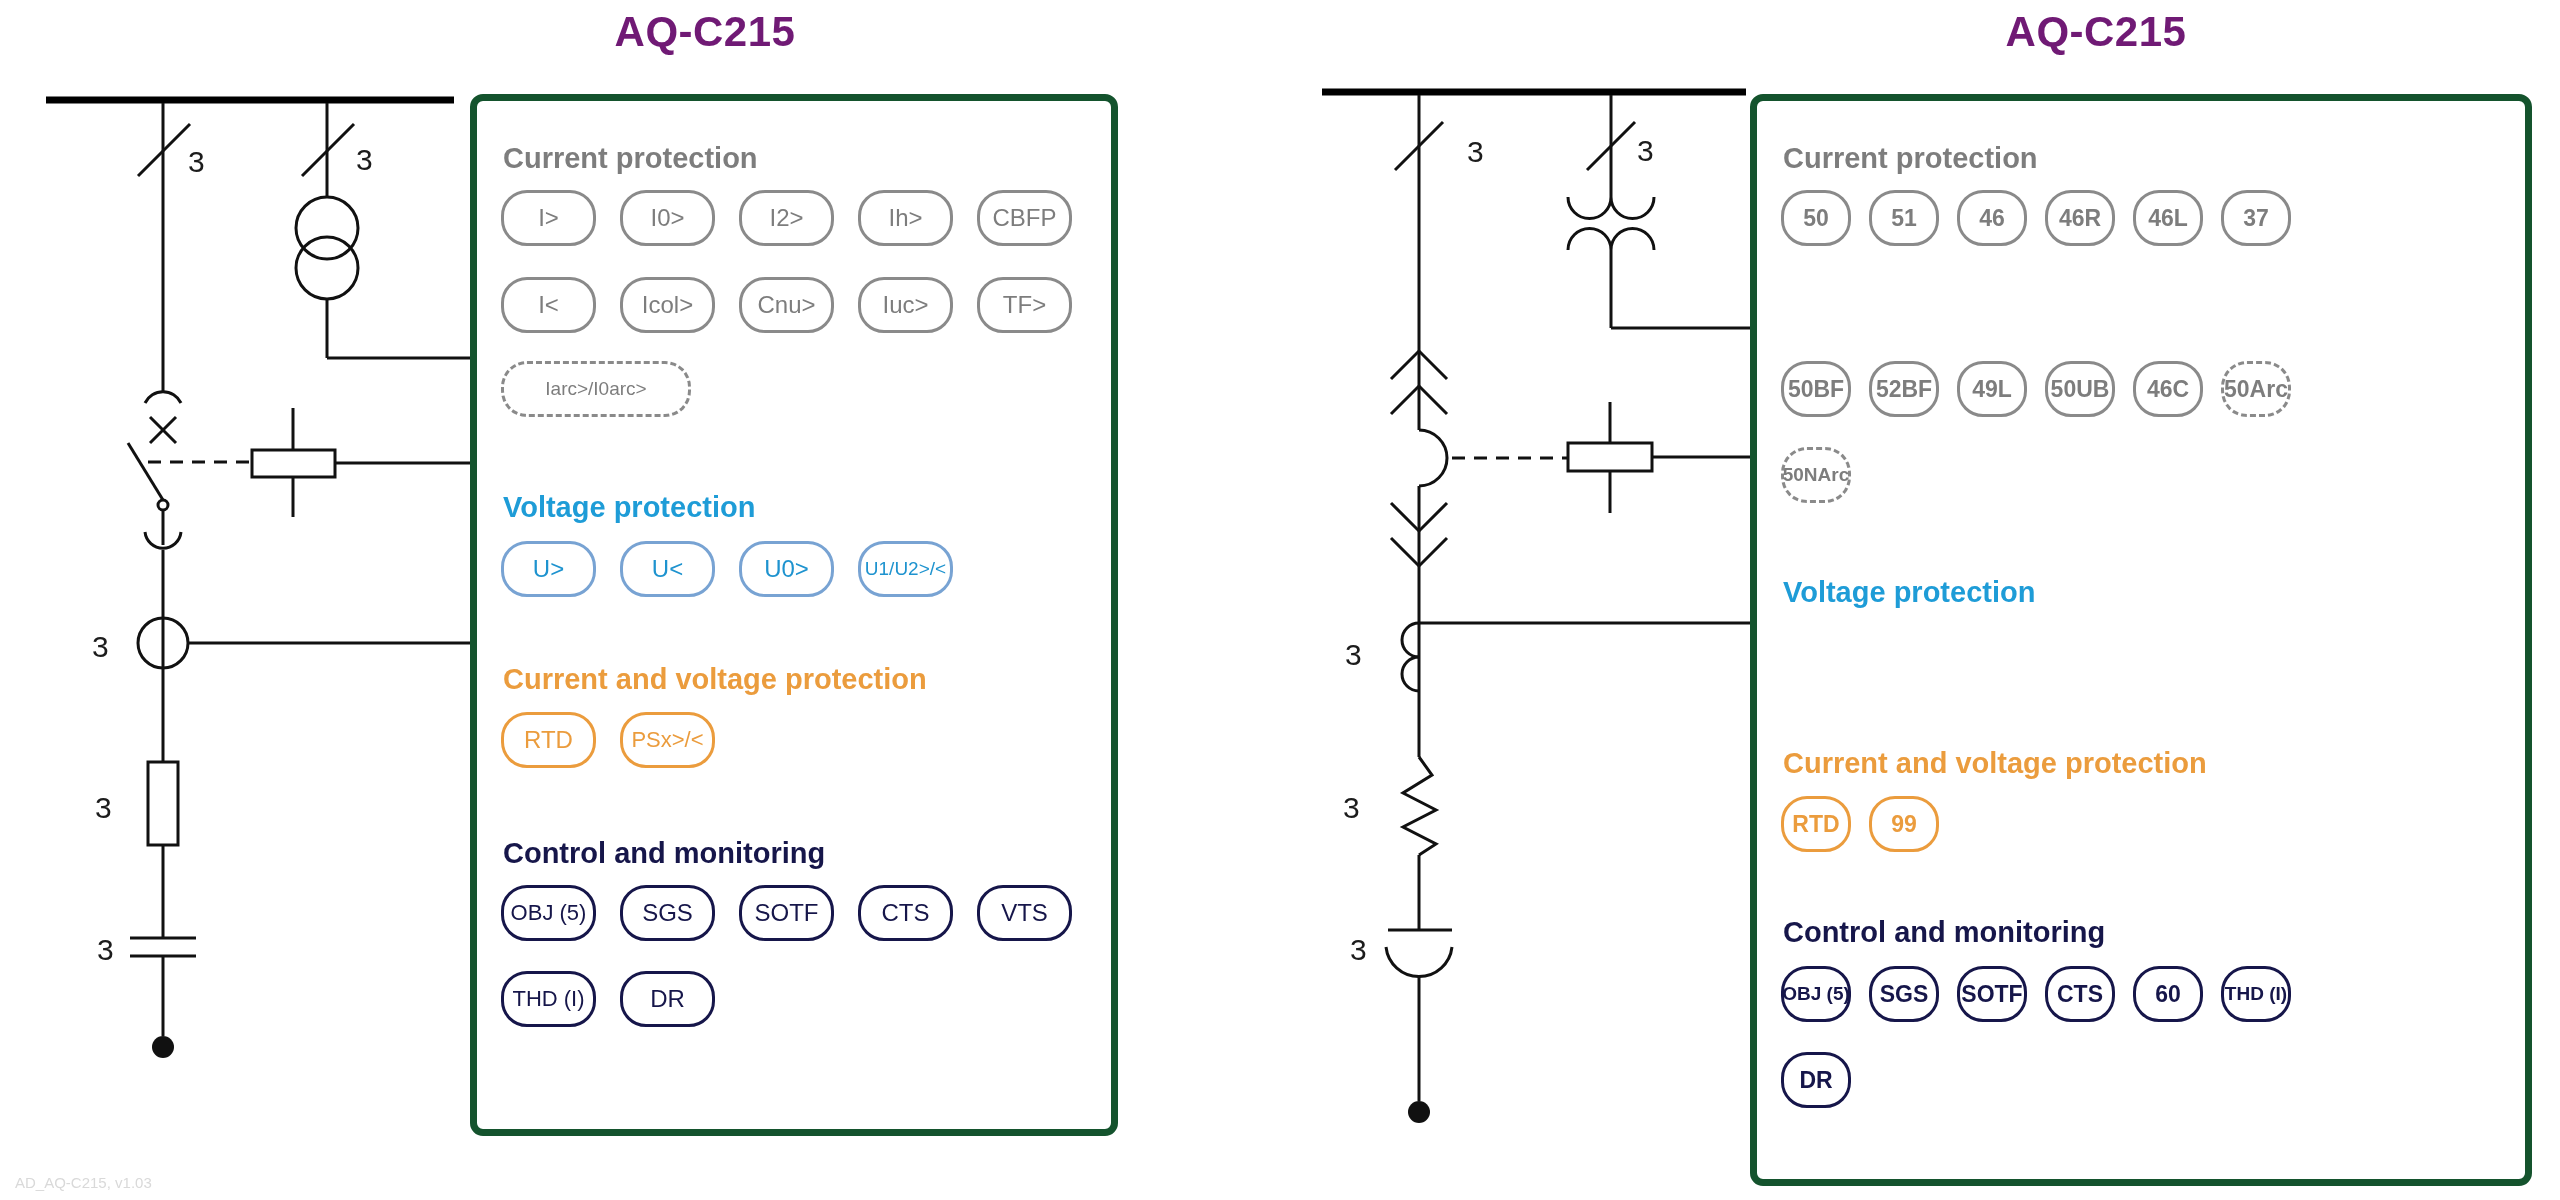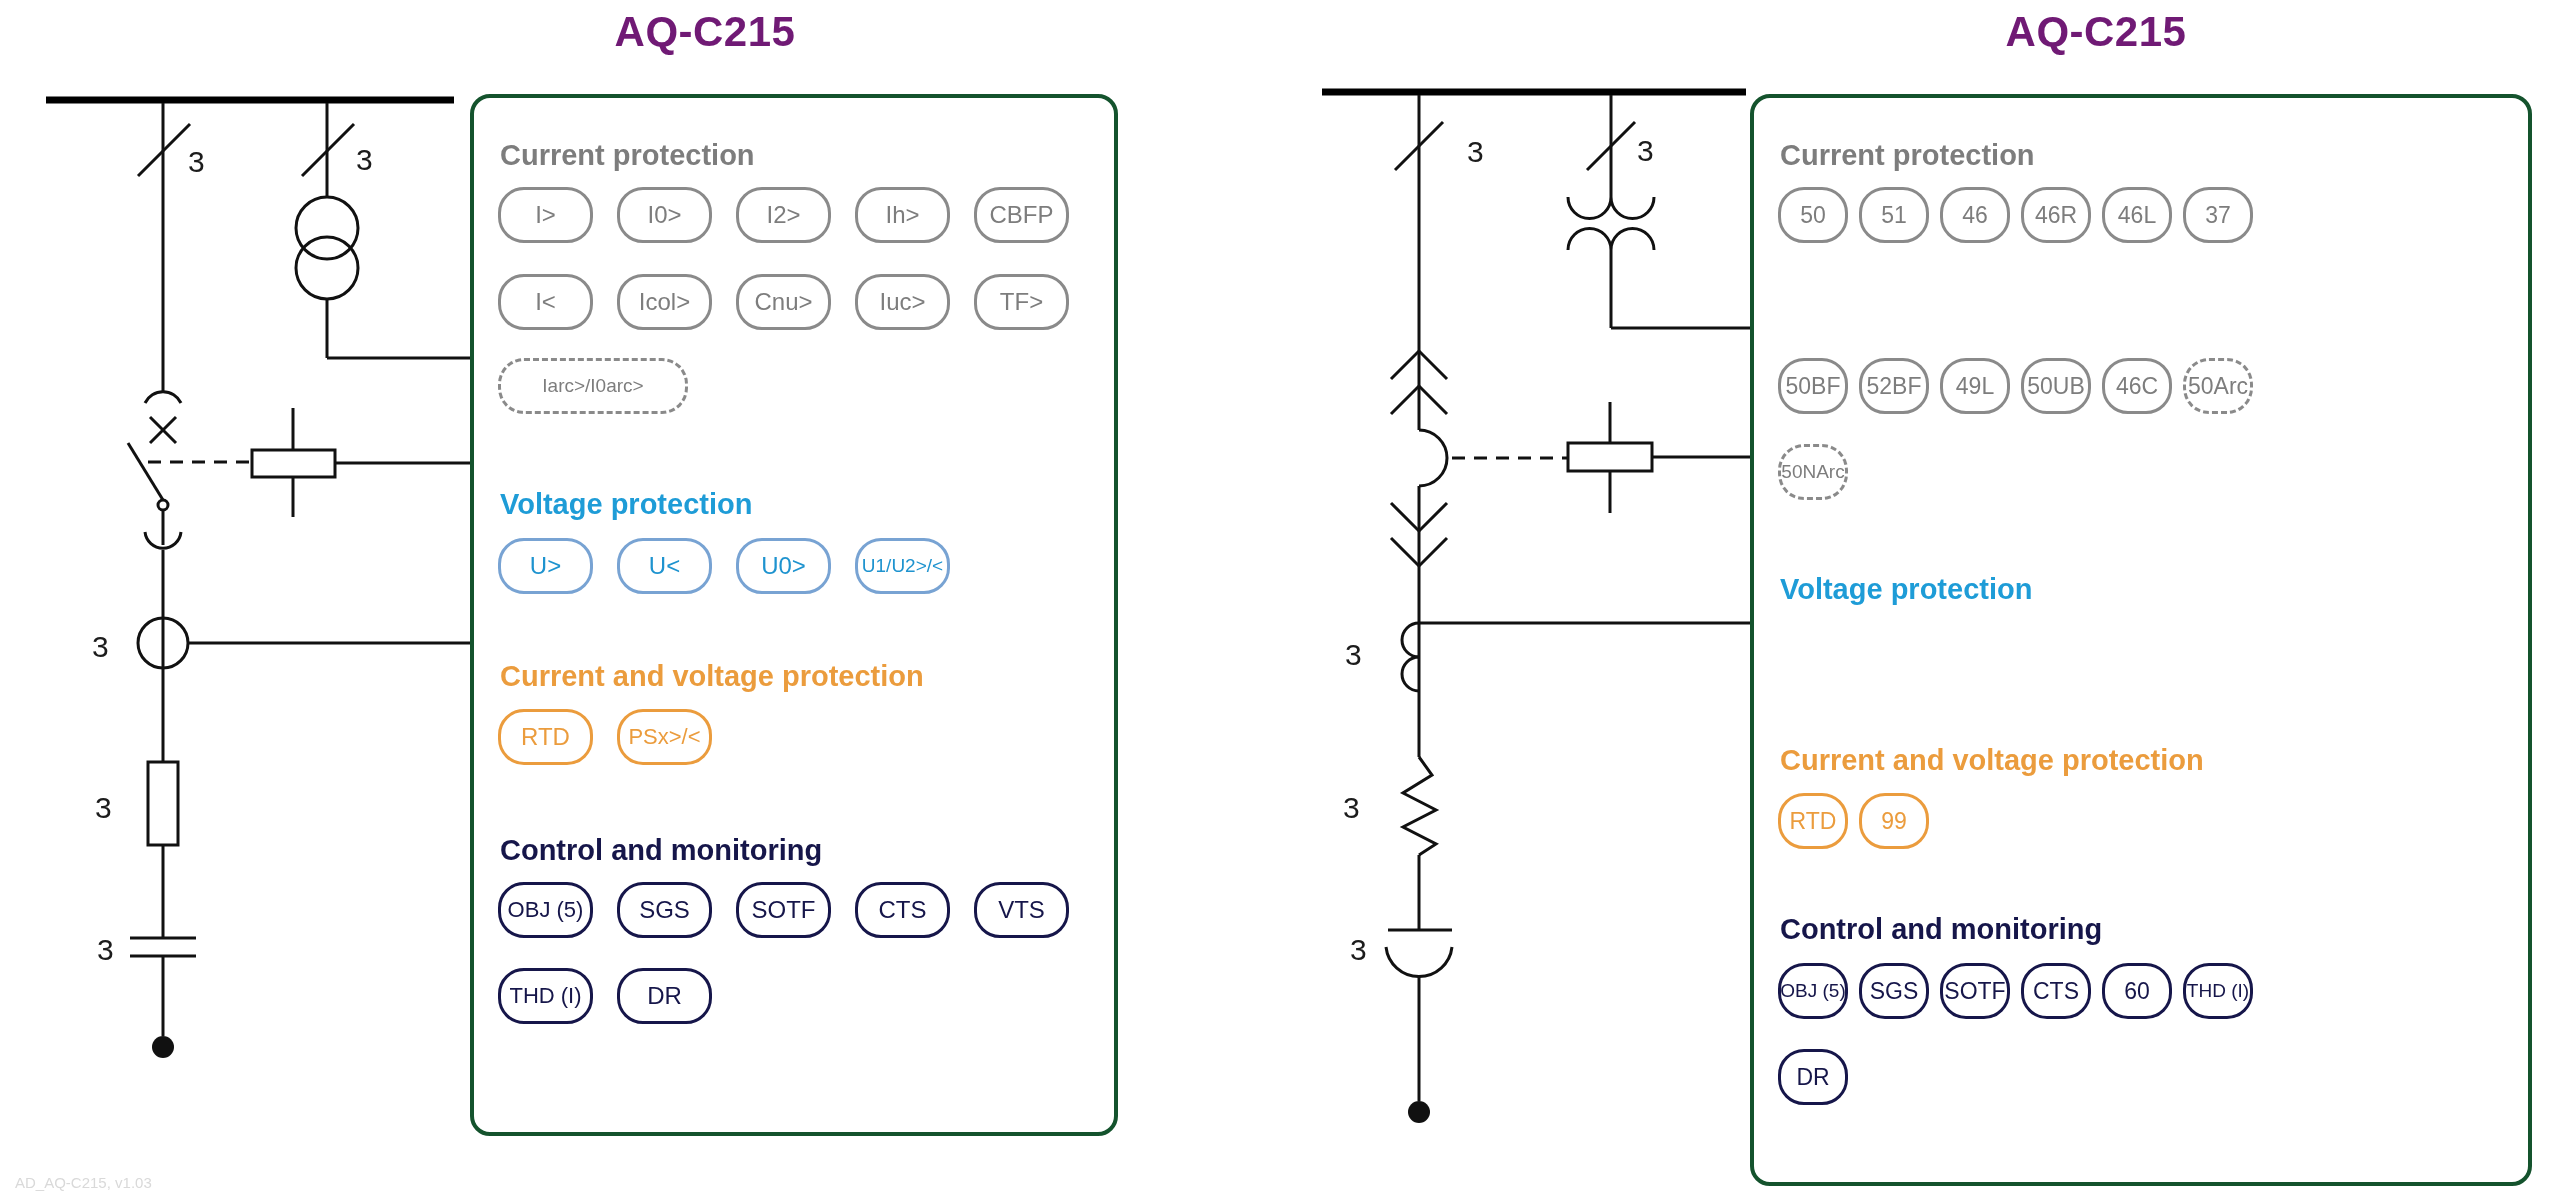--- a/index.html
+++ b/index.html
@@ -2,31 +2,31 @@
 <html style="--c-gray: #7d7d7d; --c-blue: #1e9cd7; --c-steel_blue: #78a3d3; --c-orange: #eb9c3d; --c-navy: #16164a; --c-line: #111111;"><head>
 <meta charset="utf-8">
 <style>
   html,body{margin:0;padding:0;background:#fff;}
   .stage{position:relative;width:2560px;height:1200px;background:#fff;overflow:hidden;
          font-family:"Liberation Sans", sans-serif;}
   .title{position:absolute;top:8px;width:450px;text-align:center;font-size:42px;font-weight:bold;
          color:#701a75;letter-spacing:0.5px;}
   .title-left{left:480px;}
   .title-right{left:1871px;}
-  .panel{position:absolute;border:4px solid #14532d;border-radius:20px;background:#fff;box-sizing:border-box;text-align:center;}
+  .panel{position:absolute;border:7px solid #14532d;border-radius:13px;background:#fff;box-sizing:border-box;text-align:center;}
   .panel-left{left:470px;top:94px;width:648px;height:1042px;}
   .panel-right{left:1750px;top:94px;width:782px;height:1092px;}
   .sec-label{position:absolute;left:26px;font-size:29px;font-weight:bold;white-space:nowrap;}
   .sec-label.gray{color:var(--c-gray,#7d7d7d);}
   .sec-label.blue{color:var(--c-blue,#1e9cd7);}
   .sec-label.orange{color:var(--c-orange,#eb9c3d);}
   .sec-label.navy{color:var(--c-navy,#16164a);}
   .prow{position:absolute;left:24px;display:flex;}
   .panel-left .prow{gap:24px;}
-  .panel-right .prow{gap:11px;}
+  .panel-right .prow{gap:18px;font-weight:bold;}
   .pill{box-sizing:border-box;height:56px;border:3.5px solid;border-radius:26px;
         display:flex;align-items:center;justify-content:center;flex:none;white-space:nowrap;
         background:#fff;}
   .panel-left .pill{width:95px;font-size:24px;}
   .panel-right .pill{width:70px;font-size:23px;}
   .panel-left .pill.snug{font-size:22px;}
   .panel-left .pill.tight{font-size:19px;}
   .panel-right .pill.snug{font-size:19px;}
   .panel-left .pill.dashed{width:190px;}
   .pill.dashed{border-style:dashed;}

